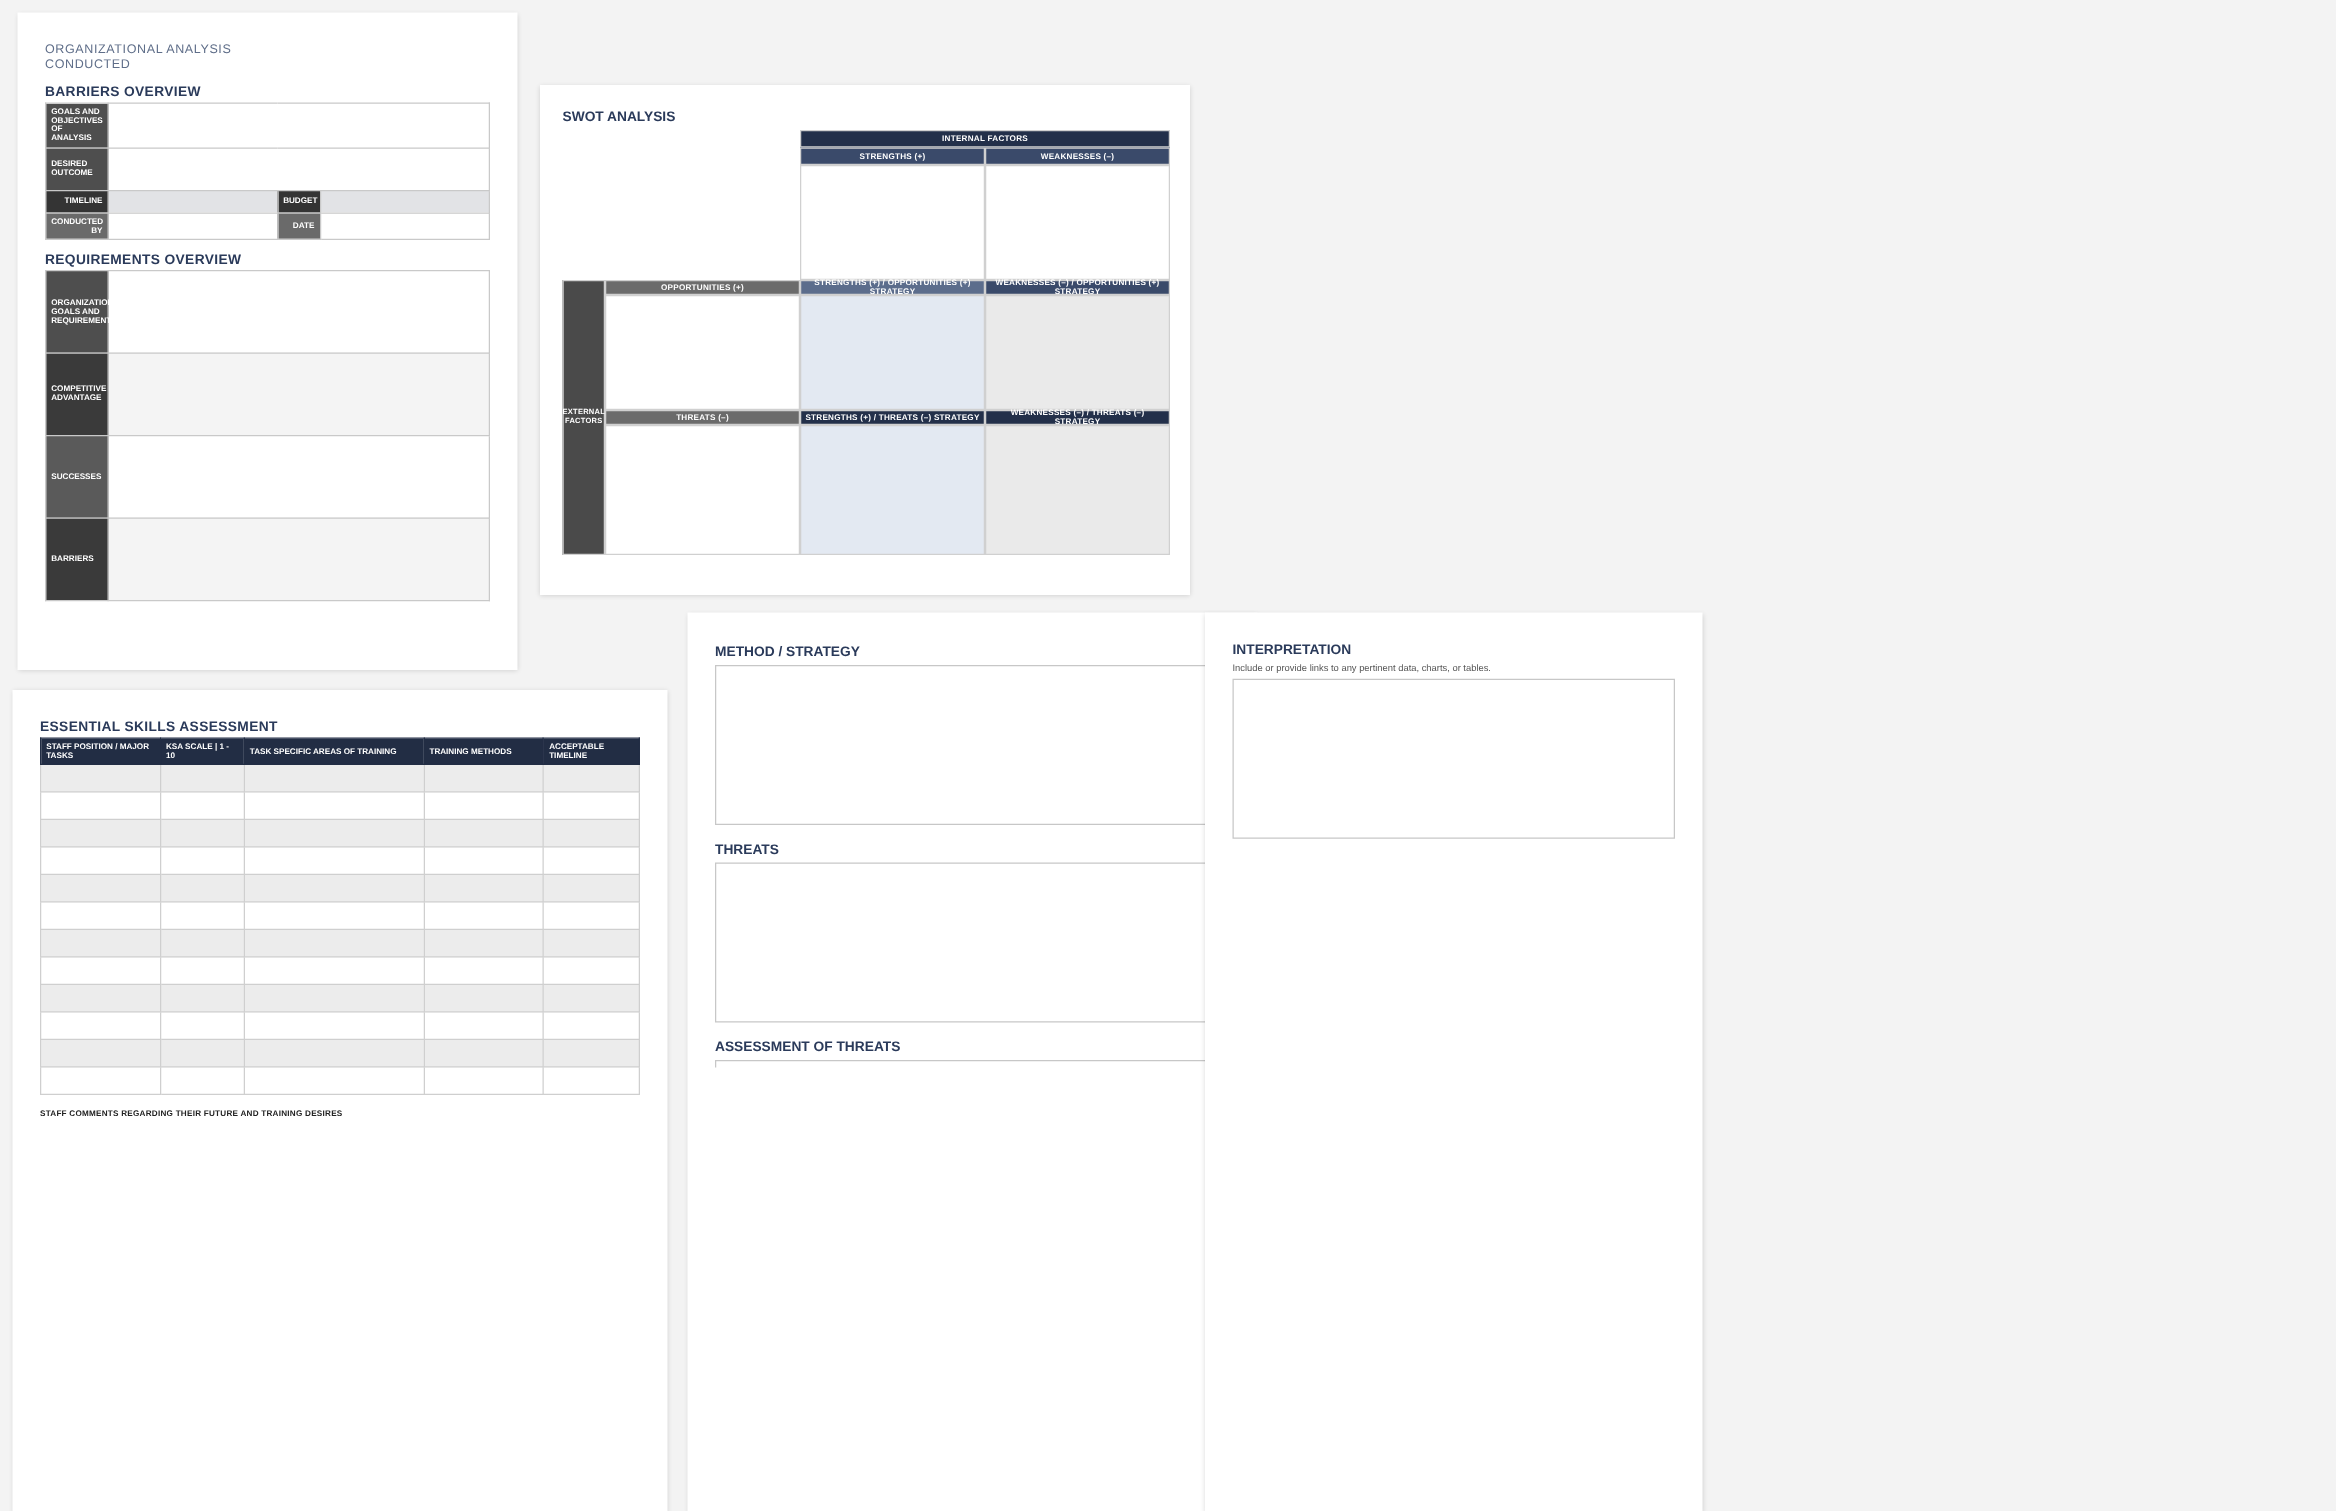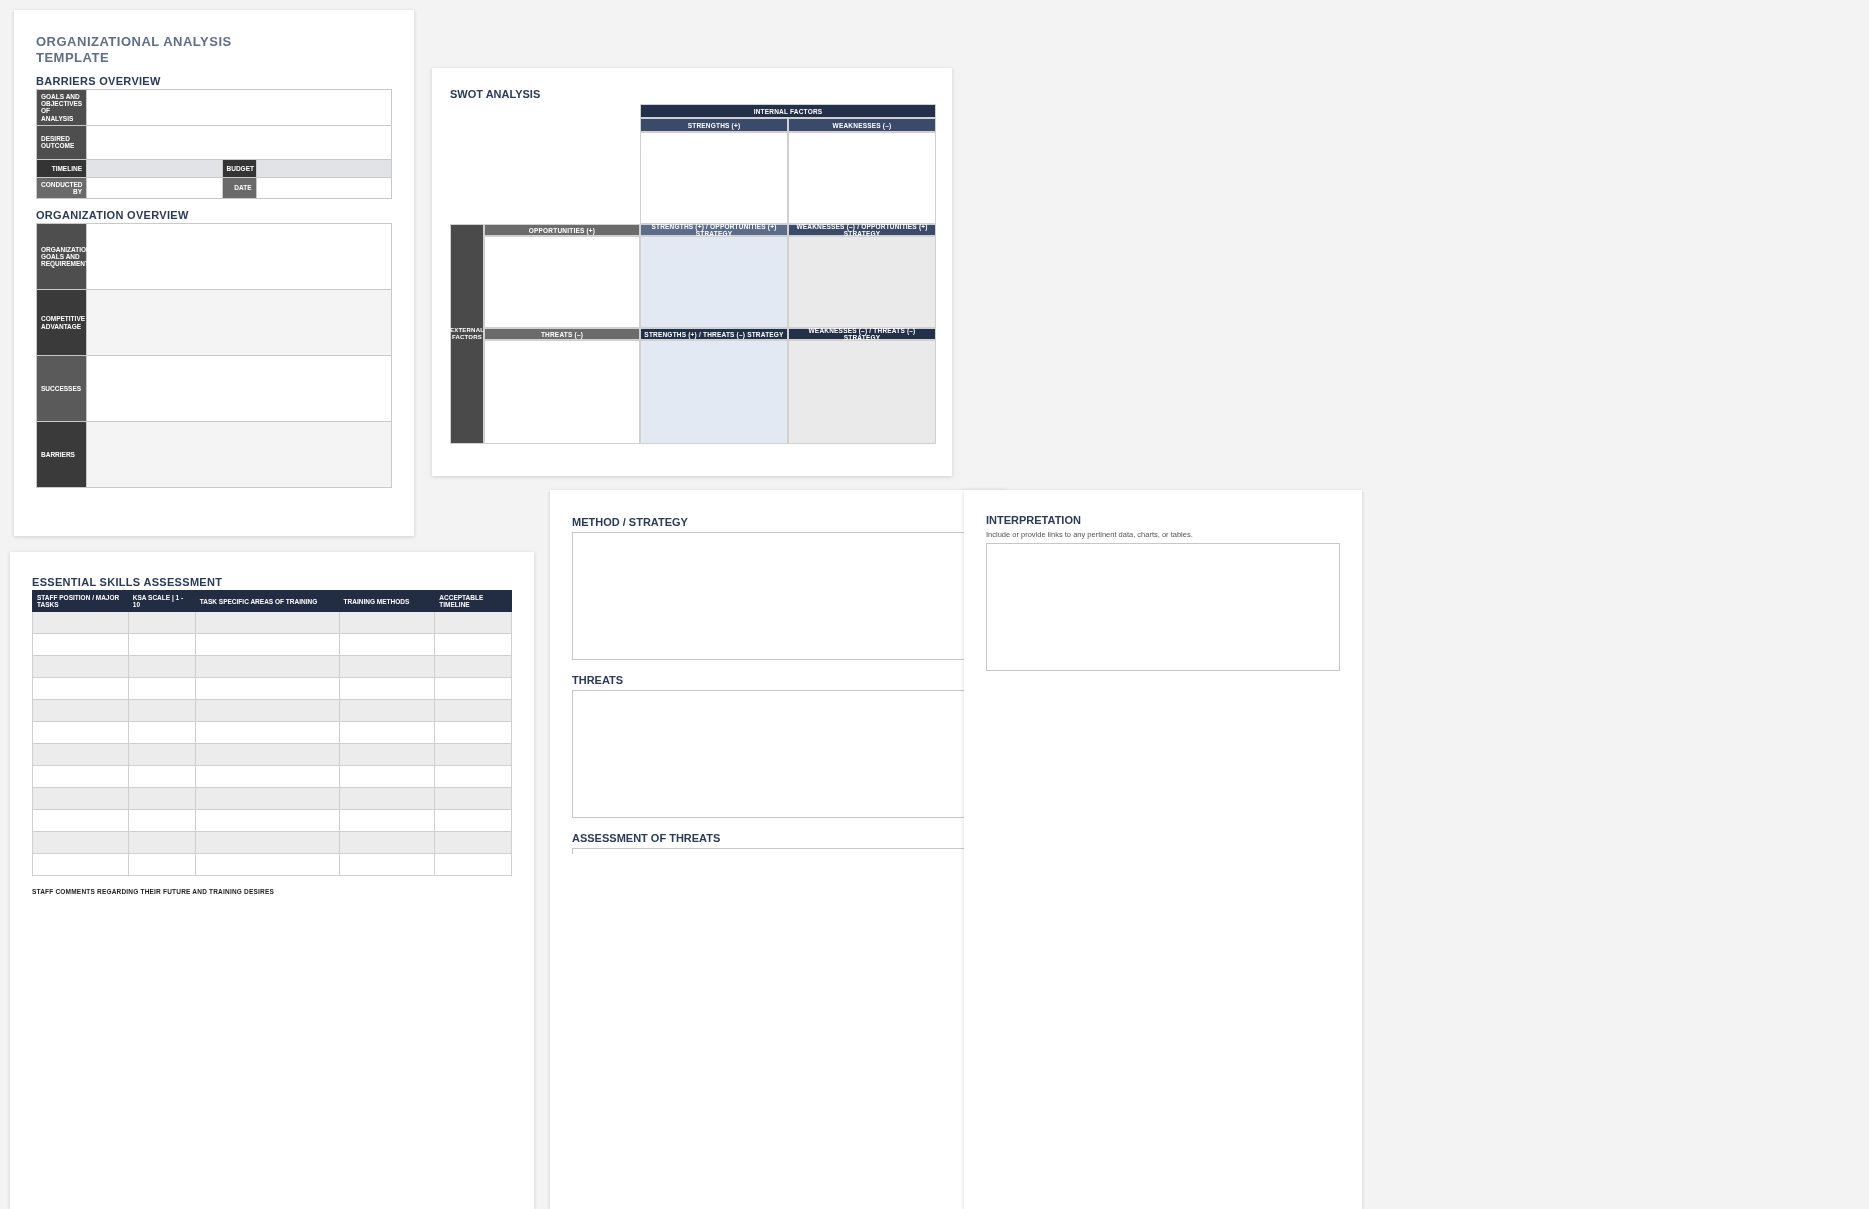--- a/index.html
+++ b/index.html
@@ -11,21 +11,21 @@
     overflow: hidden;
     position: relative;
   }
   .page {
     background: #fff;
     box-shadow: 0 1px 4px rgba(0,0,0,0.15);
     position: absolute;
   }
   
   .p1 { left: 14px; top: 10px; width: 400px; height: 526px; padding: 24px 22px; }
-  .title-main { color:#5f6e89; font-size:13px; font-weight:bold; letter-spacing:.5px; line-height:1.2; }
+  .title-main { color:#5f6e89; font-size:10px; font-weight:normal; letter-spacing:.5px; line-height:1.2; }
   .section-h { color:#2a3a5a; font-size:11px; font-weight:bold; margin-top:10px; margin-bottom:2px; letter-spacing:.3px; }
   .tbl { width:100%; border-collapse:collapse; table-layout:fixed; }
   .tbl td { border:1px solid #c9c9c9; }
   .lbl-cell { background:#4e4e4e; color:#fff; font-size:6.5px; font-weight:bold; text-align:left; padding:3px 4px; line-height:1.1; }
   .data-cell { background:#fff; }
   .data-cell.gray { background:#e2e3e6; }
   .ao-row1 td { height:34px; }
   .ao-row2 td { height:34px; }
   .ao-row3 td { height:18px; }
   .ao-row3 .lbl-cell { background:#343434; text-align:right; }
@@ -82,21 +82,21 @@
   .p5 { left:964px; top:490px; width:398px; height:720px; padding:24px 22px; }
   .sub { font-size:7.5px; color:#555; margin-bottom:4px; }
   .b-interp { height:128px; }
 </style>
 </head>
 <body>
 
 <div class="page p1">
   <div class="title-main">
     <span>ORGANIZATIONAL ANALYSIS</span><br>
-    <span>TEMPLATE</span>
+    <span>CONDUCTED</span>
   </div>
   <div class="section-h">BARRIERS OVERVIEW</div>
   <table class="tbl">
     <colgroup>
         <col style="width:50px">
         <col>
         <col style="width:34px">
         <col>
       </colgroup>
     <tbody>
@@ -116,21 +116,21 @@
     </tr>
     <tr class="ao-row4">
       <td class="lbl-cell">CONDUCTED BY</td>
       <td class="data-cell"></td>
       <td class="lbl-cell">DATE</td>
       <td class="data-cell"></td>
     </tr>
   </tbody>
     </table>
 
-  <div class="section-h">ORGANIZATION OVERVIEW</div>
+  <div class="section-h">REQUIREMENTS OVERVIEW</div>
   <table class="tbl">
     <colgroup>
         <col style="width:50px">
         <col>
       </colgroup>
     <tbody>
         <tr class="oo-row">
           <td class="lbl-cell">ORGANIZATION GOALS AND REQUIREMENTS</td>
           <td class="data-cell"></td>
         </tr>

